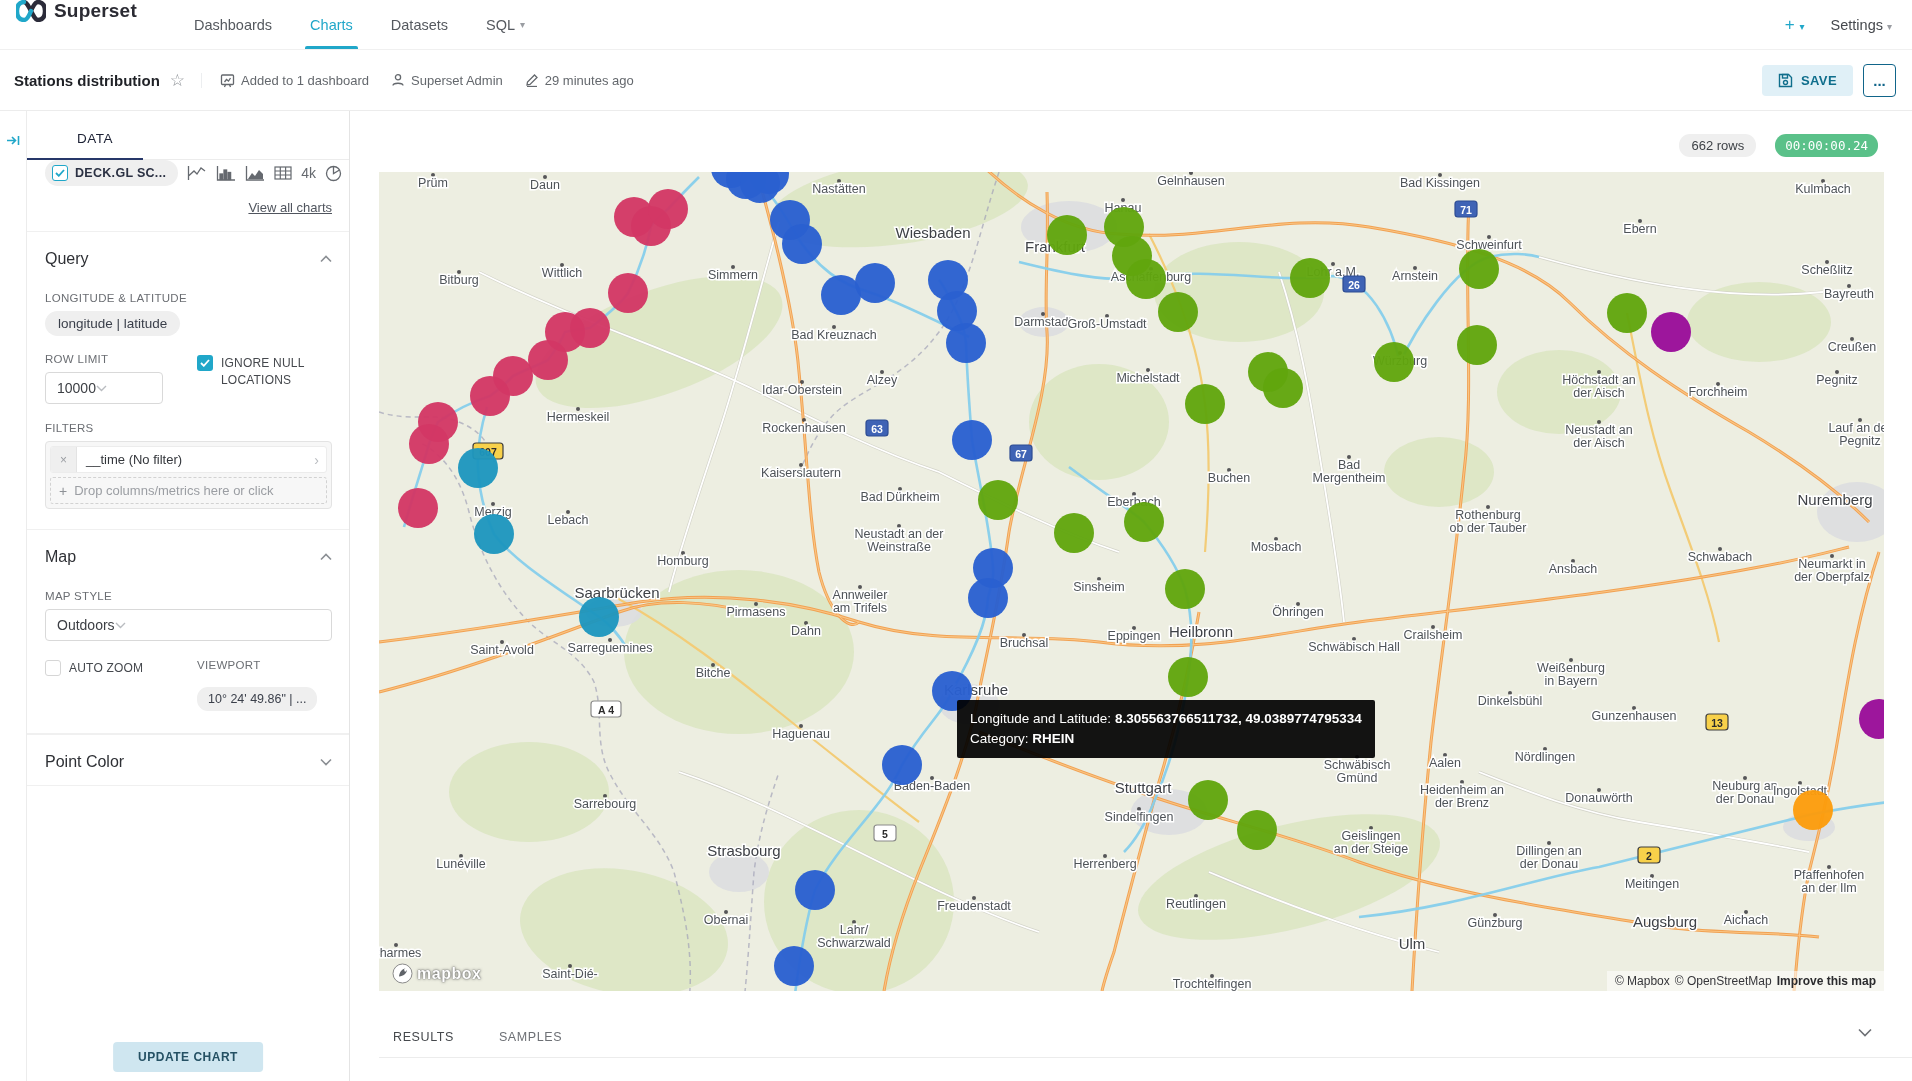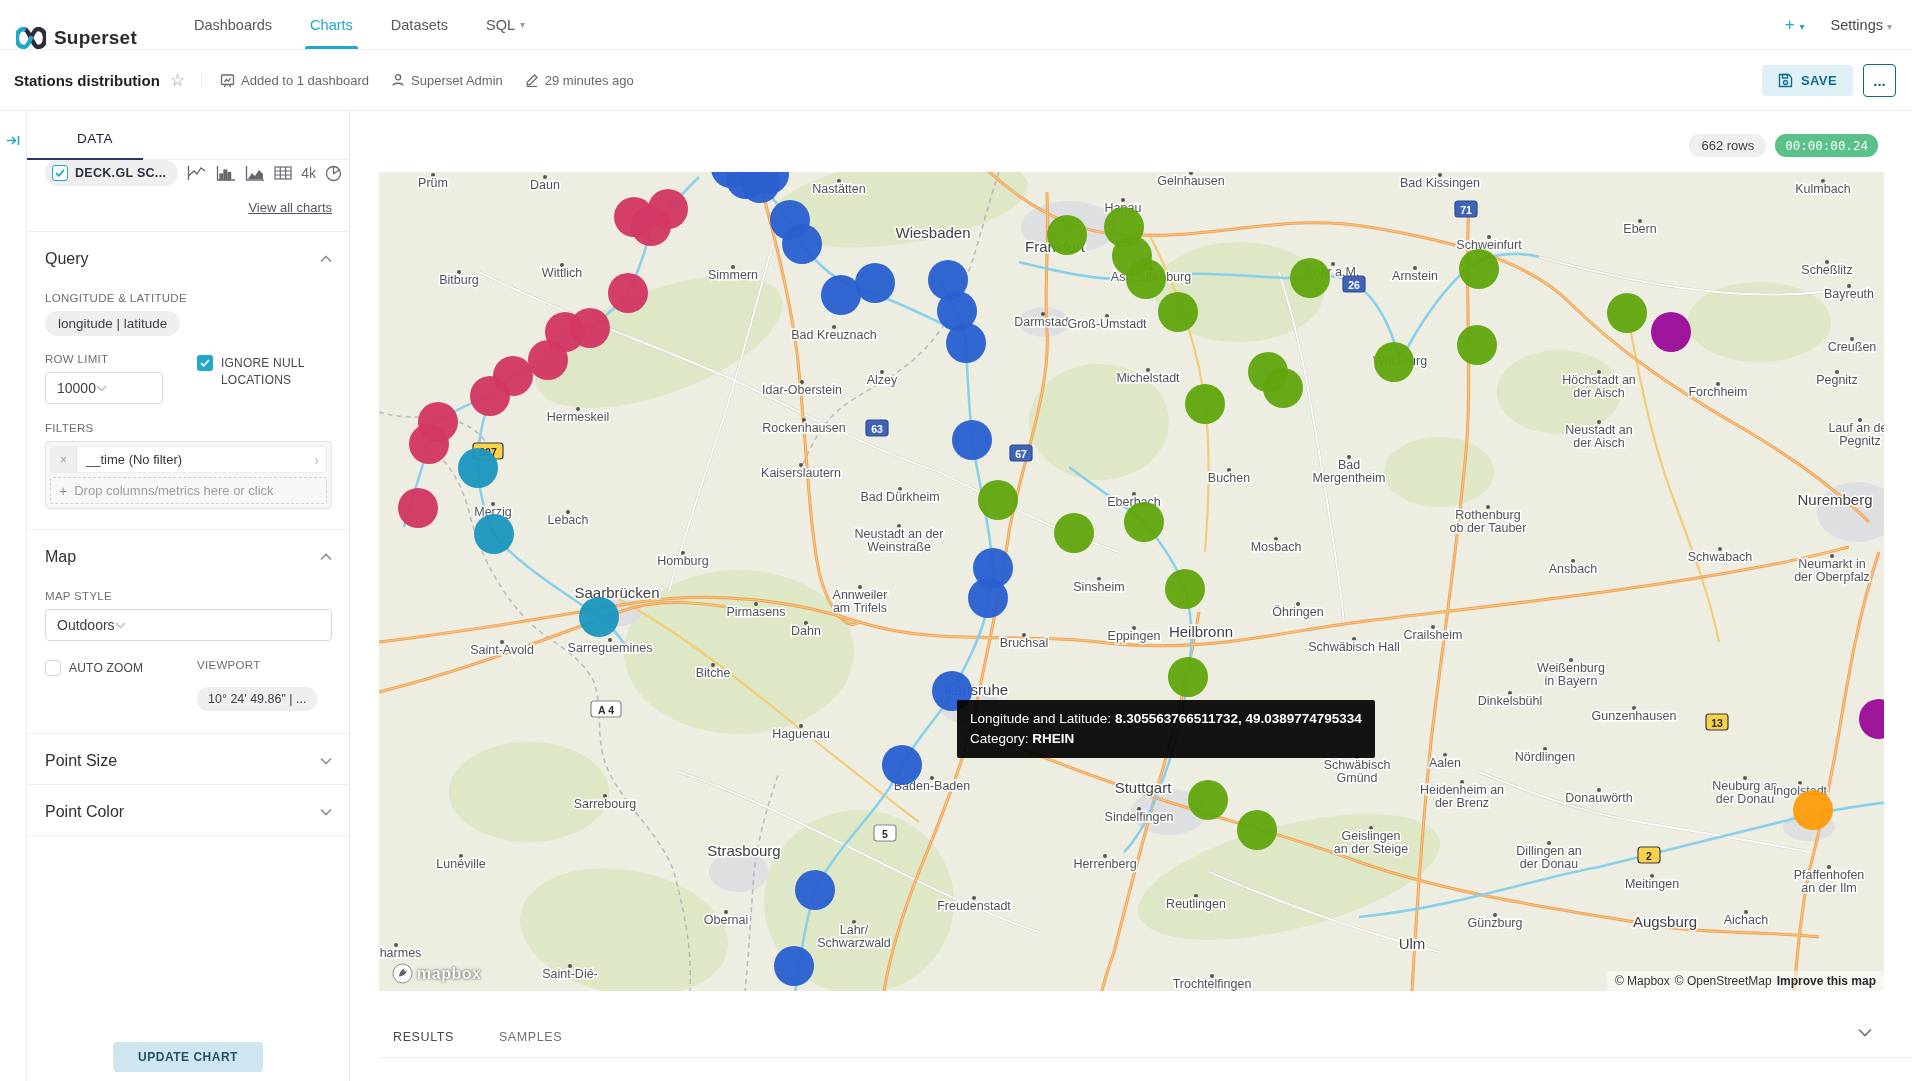--- a/index.html
+++ b/index.html
@@ -2,21 +2,21 @@
 <html><head>
 <meta charset="utf-8">
 <style>
   * { margin:0; padding:0; box-sizing:border-box; }
   html,body { width:1912px; height:1081px; overflow:hidden; background:#fff;
     font-family:"Liberation Sans","DejaVu Sans",sans-serif; color:#333; }
 
   
   .topnav { height:50px; display:flex; align-items:stretch; padding:0 20px 0 16px;
     border-bottom:1px solid #f0f0f0; background:#fff; }
-  .brand { display:flex; align-items:flex-end; gap:8px; margin-right:38px; }
+  .brand { display:flex; align-items:flex-start; gap:8px; margin-right:38px; }
   .brand-name { font-size:19px; font-weight:bold; color:#2b2b33; letter-spacing:.2px; }
   .nav-items { display:flex; align-items:stretch; }
   .nav-item { display:flex; align-items:center; padding:0 19px; font-size:14.5px; color:#55595f; position:relative; cursor:pointer; }
   .nav-item .caret { font-size:10px; margin-left:5px; color:#9a9da2; }
   .nav-item.active { color:#20a7c9; }
   .nav-item.active::after { content:""; position:absolute; left:14px; right:14px; bottom:0; height:3px; background:#20a7c9; border-radius:2px 2px 0 0; }
   .topnav-right { margin-left:auto; display:flex; align-items:center; gap:26px; }
   .plus-menu { color:#20a7c9; font-size:17px; cursor:pointer; }
   .plus-menu .caret { font-size:10px; color:#20a7c9; }
   .settings-menu { font-size:14.5px; color:#45484d; cursor:pointer; }
@@ -90,21 +90,21 @@
   .drop-zone .plus { font-size:14px; color:#8e9196; }
   .viewport-pill { background:#efefef; border-radius:11px; padding:5px 11px; font-size:12.5px;
     color:#3a3f4a; margin-top:9px; display:inline-block; max-width:150px; white-space:nowrap;
     overflow:hidden; text-overflow:ellipsis; cursor:pointer; }
   .update-btn { position:absolute; bottom:9px; left:50%; transform:translateX(-50%);
     background:#cfe6f0; color:#255164; border:none; border-radius:4px; font-size:12px;
     font-weight:bold; letter-spacing:.5px; padding:8px 25px; white-space:nowrap; cursor:pointer; }
 
   
   .chart-pane { flex:1; position:relative; }
-  .badges { position:absolute; top:23px; right:34px; display:flex; gap:9px; align-items:flex-start;padding-left:11px; }
+  .badges { position:absolute; top:23px; right:34px; display:flex; gap:19px; align-items:flex-start;padding-left:11px; }
   .rows-badge { background:#efefef; color:#3e4247; font-size:13px; border-radius:11px; padding:4px 12px; }
   .timer-badge { background:#5ac189; color:#fff; font-family:"DejaVu Sans Mono",monospace;
     font-size:12.5px; border-radius:11px; padding:4px 10px; }
   .map-wrap { position:absolute; top:61px; left:29px; width:1505px; height:819px; overflow:hidden; }
   .map-wrap svg { display:block; }
   .mlbl { font-size:12.5px; fill:#4e5358; paint-order:stroke; stroke:#ffffff; stroke-width:3px;
     text-anchor:middle; font-family:"Liberation Sans","DejaVu Sans",sans-serif; }
   .mlbl.city { font-size:15px; fill:#3e4146; }
   .shield-txt { font-size:10.5px; font-weight:bold; text-anchor:middle; }
   .tooltip { position:absolute; left:578px; top:528px; background:rgba(0,0,0,.92); color:#fff;
@@ -325,26 +325,20 @@
             <span>AUTO ZOOM</span>
           </label>
         </div>
         <div>
           <div class="ctl-label" style="margin-top:2px;">VIEWPORT</div>
           <span class="viewport-pill">10° 24' 49.86" | ...</span>
         </div>
       </div>
 
       <div class="divider" style="margin-top:18px;"></div>
-      <div class="section-head">
-        <span class="section-title">Point Size</span>
-        <svg class="chev" width="12" height="8" viewBox="0 0 12 8" fill="none" stroke-width="1.6">
-            <path d="M1 1.5 L6 6.5 L11 1.5"></path>
-          </svg>
-      </div>
       <div class="divider"></div>
       <div class="section-head">
         <span class="section-title">Point Color</span>
         <svg class="chev" width="12" height="8" viewBox="0 0 12 8" fill="none" stroke-width="1.6">
             <path d="M1 1.5 L6 6.5 L11 1.5"></path>
           </svg>
       </div>
       <div class="divider"></div>
     </div>
     <button class="update-btn">UPDATE CHART</button>

